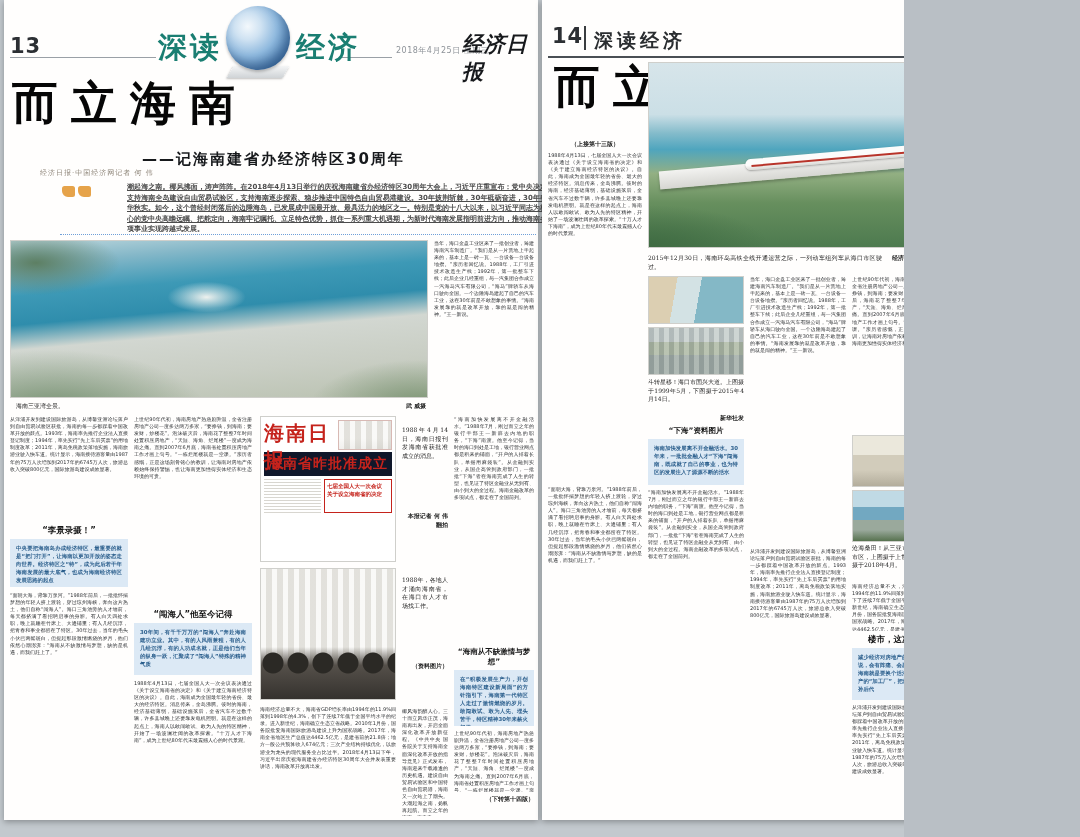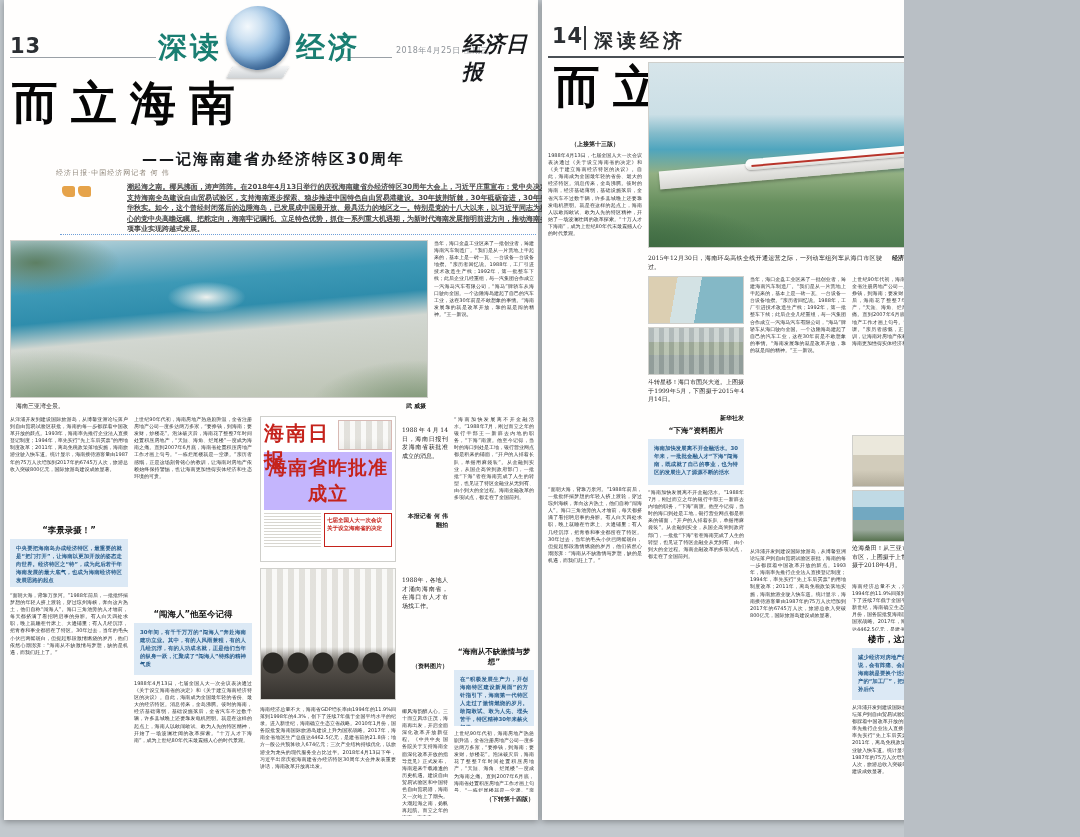--- a/index.html
+++ b/index.html
@@ -56,21 +56,21 @@
     linear-gradient(180deg,#ccd5cf 0 30%,#a3b28c 30% 58%,#8d9c90 58% 100%);}
   .art-old{background:linear-gradient(180deg,#ebe8dc 0 38%,#d2ccbb 38% 68%,#b3ad9c 100%);}
   .art-new{background:linear-gradient(180deg,#c0dae5 0 32%,#72a8c1 32% 58%,#9aa99c 58% 78%,#57724f 100%);}
   .art-wall{background:
     repeating-linear-gradient(90deg,rgba(255,255,255,.7) 0 5px,rgba(222,221,216,.7) 5px 11px),
     linear-gradient(180deg,#eceae5 0 62%,#cfccc4 100%);}
   .heads{background-image:radial-gradient(circle at 12px 16px,#2b2925 10px,rgba(43,41,37,0) 11px),
                           linear-gradient(180deg,rgba(90,85,77,0) 0%,#55504a 35%,#35322e 100%);
          background-size:25px 100%,100% 100%;background-repeat:repeat-x,no-repeat;}
   .inset-mast{font-family:Liberation Serif, serif;font-weight:bold;font-size:20px;color:#c5231c;letter-spacing:2px;}
-  .inset-head{font-weight:900;font-size:19px;color:#c5231c;letter-spacing:1px;background:#c4b5fd;
+  .inset-head{font-weight:900;font-size:14px;color:#c5231c;letter-spacing:1px;background:#0f172a;
               text-align:center;padding:3px 2px;}
   .inset-red-sm{font-size:5.5px;font-weight:bold;color:#c5231c;line-height:8px;}
   .texture{background:repeating-linear-gradient(180deg,#d8d6d0 0 1px,#fff 1px 3px);}
   .vbar{background:#3a3d40;}
 </style>
 </head>
 <body>
 
 <div id="canvas">
 
@@ -81,21 +81,21 @@
     <div class="abs rule" style="left:338px;top:57px;width:50px;"></div>
     <div class="abs section-teal" style="left:154px;top:28px;">深读</div>
     <div class="abs globe-base" style="left:226px;top:66px;width:56px;height:12px;"></div>
     <div class="abs globe" style="left:222px;top:6px;width:64px;height:64px;"></div>
     <div class="abs section-teal" style="left:292px;top:28px;">经济</div>
     <div class="abs dateline" style="left:392px;top:45px;">2018年4月25日 星期三</div>
     <div class="abs masthead" style="left:458px;top:30px;">经济日报</div>
 
     <div class="abs headline" style="left:8px;top:80px;">而立海南</div>
     <div class="abs deck" style="left:138px;top:150px;">——记海南建省办经济特区30周年</div>
-    <div class="abs byline" style="left:52px;top:168px;">经济日报·中国经济网记者 何 伟</div>
+    <div class="abs byline" style="left:36px;top:168px;">经济日报·中国经济网记者 何 伟</div>
 
     <div class="abs" style="left:56px;top:180px;width:476px;height:54px;border-bottom:1px dotted #6f9fd8;">
       <span class="qmark abs" style="left:2px;top:6px;"></span>
       <span class="qmark abs" style="left:18px;top:6px;"></span>
       <div class="intro abs" style="left:67px;top:2px;width:420px;height:50px;overflow:hidden;text-decoration:underline;">潮起海之南。椰风拂面，涛声阵阵。在2018年4月13日举行的庆祝海南建省办经济特区30周年大会上，习近平庄重宣布：党中央决定支持海南全岛建设自由贸易试验区，支持海南逐步探索、稳步推进中国特色自由贸易港建设。30年披荆斩棘，30年砥砺奋进，30年春华秋实。如今，这个曾经封闭落后的边陲海岛，已发展成中国最开放、最具活力的地区之一。特别是党的十八大以来，以习近平同志为核心的党中央高瞻远瞩、把舵定向，海南牢记嘱托、立足特色优势，抓住一系列重大机遇期，为新时代海南发展指明前进方向，推动海南各项事业实现跨越式发展。</div>
     </div>
 
     <div class="abs photo art-bay" style="left:6px;top:240px;width:418px;height:158px;"></div>
     <div class="abs cap" style="left:12px;top:402px;width:200px;">海南三亚湾全景。</div>
     <div class="abs credit" style="left:380px;top:402px;width:42px;text-align:right;">武 威摄</div>

